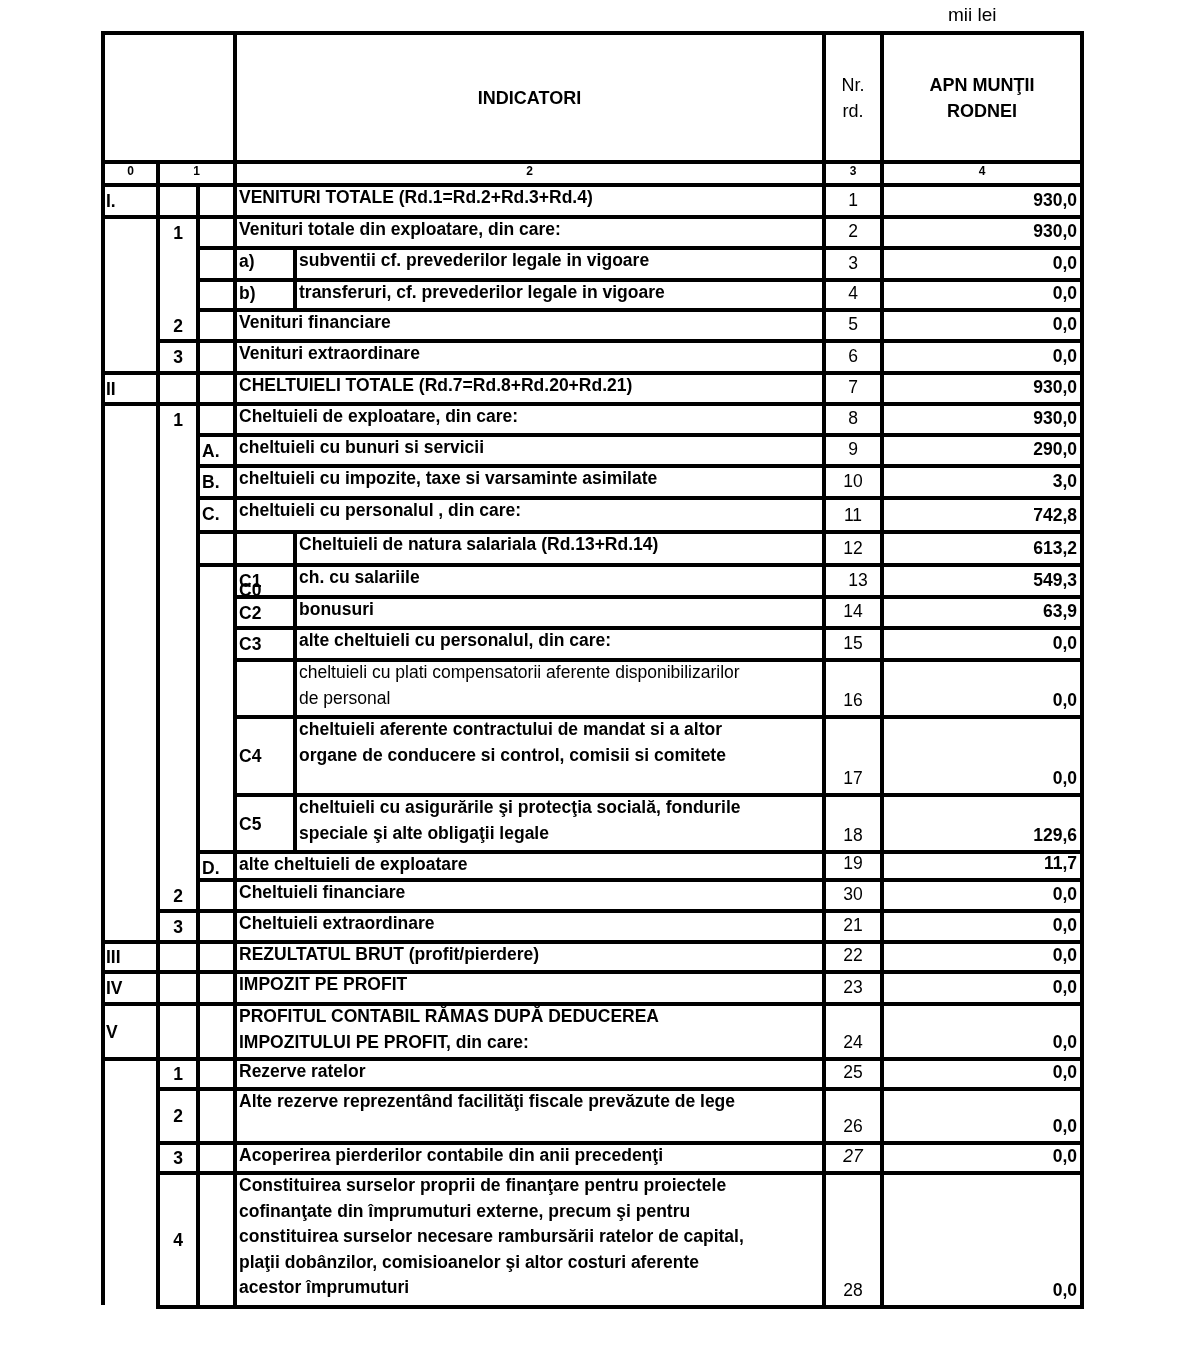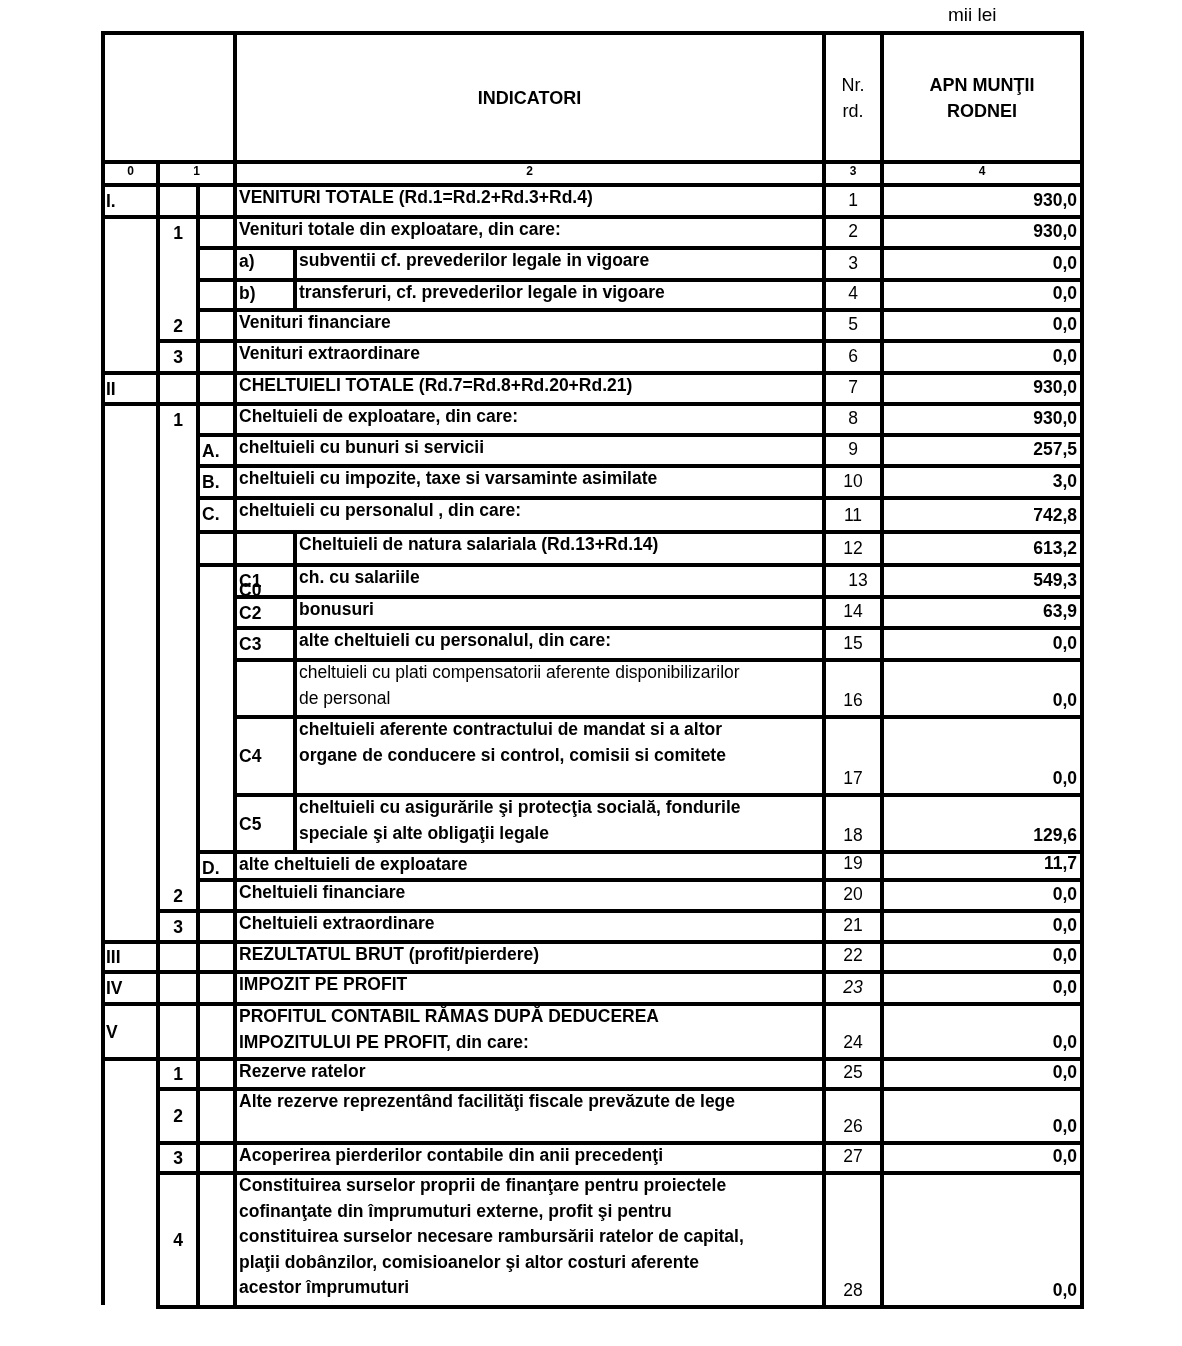--- a/index.html
+++ b/index.html
@@ -175,21 +175,21 @@
 <div class="t r" style="left: 884px; top: 374px; width: 193px;">930,0</div>
 <div style="position: absolute; left: 0px; top: 0px;"></div>
 <div class="t c" style="left: 160px; top: 406.5px; width: 36px;">1</div>
 <div class="t " style="left: 239px; top: 403px;">Cheltuieli de exploatare, din care:</div>
 <div class="t c n" style="left: 826px; top: 405px; width: 54px;">8</div>
 <div class="t r" style="left: 884px; top: 405px; width: 193px;">930,0</div>
 <div style="position: absolute; left: 0px; top: 0px;"></div>
 <div class="t " style="left: 202px; top: 438px;">A.</div>
 <div class="t " style="left: 239px; top: 434px;"> cheltuieli cu bunuri si servicii</div>
 <div class="t c n" style="left: 826px; top: 436px; width: 54px;">9</div>
-<div class="t r" style="left: 884px; top: 436px; width: 193px;">257,5</div>
+<div class="t r" style="left: 884px; top: 436px; width: 193px;">290,0</div>
 <div style="position: absolute; left: 0px; top: 0px;"></div>
 <div class="t " style="left: 202px; top: 469px;">B.</div>
 <div class="t " style="left: 239px; top: 465px;">cheltuieli cu impozite, taxe si varsaminte asimilate</div>
 <div class="t c n" style="left: 826px; top: 468px; width: 54px;">10</div>
 <div class="t r" style="left: 884px; top: 468px; width: 193px;">3,0</div>
 <div style="position: absolute; left: 0px; top: 0px;"></div>
 <div class="t " style="left: 202px; top: 501px;">C.</div>
 <div class="t " style="left: 239px; top: 497px;">cheltuieli cu personalul , din care:</div>
 <div class="t c n" style="left: 826px; top: 502px; width: 54px; text-align: center;">11</div>
 <div class="t r" style="left: 884px; top: 502px; width: 193px;">742,8</div>
@@ -231,59 +231,59 @@
 <div class="t c n" style="left: 826px; top: 822px; width: 54px;">18</div>
 <div class="t r" style="left: 884px; top: 822px; width: 193px;">129,6</div>
 <div style="position: absolute; left: 0px; top: 0px;"></div>
 <div class="t " style="left: 202px; top: 855px;">D.</div>
 <div class="t " style="left: 239px; top: 851px;">alte cheltuieli de exploatare</div>
 <div class="t c n" style="left: 826px; top: 850px; width: 54px;">19</div>
 <div class="t r" style="left: 884px; top: 850px; width: 193px;">11,7</div>
 <div style="position: absolute; left: 0px; top: 0px;"></div>
 <div class="t c" style="left: 160px; top: 882.5px; width: 36px;">2</div>
 <div class="t " style="left: 239px; top: 879px;">Cheltuieli financiare</div>
-<div class="t c n" style="left: 826px; top: 881px; width: 54px;">20</div>
+<div class="t c n" style="left: 826px; top: 881px; width: 54px;">30</div>
 <div class="t r" style="left: 884px; top: 881px; width: 193px;">0,0</div>
 <div style="position: absolute; left: 0px; top: 0px;"></div>
 <div class="t c" style="left: 160px; top: 913.5px; width: 36px;">3</div>
 <div class="t " style="left: 239px; top: 910px;">Cheltuieli extraordinare</div>
 <div class="t c n" style="left: 826px; top: 912px; width: 54px;">21</div>
 <div class="t r" style="left: 884px; top: 912px; width: 193px;">0,0</div>
 <div style="position: absolute; left: 0px; top: 0px;"></div>
 <div class="t " style="left: 106px; top: 944px;">III</div>
 <div class="t " style="left: 239px; top: 941px;">REZULTATUL BRUT (profit/pierdere)</div>
 <div class="t c n" style="left: 826px; top: 942px; width: 54px;">22</div>
 <div class="t r" style="left: 884px; top: 942px; width: 193px;">0,0</div>
 <div style="position: absolute; left: 0px; top: 0px;"></div>
 <div class="t " style="left: 106px; top: 975px;">IV</div>
 <div class="t " style="left: 239px; top: 971px;">IMPOZIT PE PROFIT</div>
-<div class="t c n" style="left: 826px; top: 974px; width: 54px; font-style: italic;">23</div>
+<div class="t c n" style="left: 826px; top: 974px; width: 54px;">23</div>
 <div class="t r" style="left: 884px; top: 974px; width: 193px;">0,0</div>
 <div style="position: absolute; left: 0px; top: 0px;"></div>
 <div class="t " style="left: 106px; top: 1018.5px;">V</div>
 <div class="t " style="left: 239px; top: 1003px;">PROFITUL CONTABIL RĂMAS DUPĂ DEDUCEREA</div>
 <div class="t " style="left: 239px; top: 1028.5px;">IMPOZITULUI PE PROFIT, din care:</div>
 <div class="t c n" style="left: 826px; top: 1029px; width: 54px;">24</div>
 <div class="t r" style="left: 884px; top: 1029px; width: 193px;">0,0</div>
 <div style="position: absolute; left: 0px; top: 0px;"></div>
 <div class="t c" style="left: 160px; top: 1061px; width: 36px;">1</div>
 <div class="t " style="left: 239px; top: 1058px;">Rezerve ratelor</div>
 <div class="t c n" style="left: 826px; top: 1059px; width: 54px;">25</div>
 <div class="t r" style="left: 884px; top: 1059px; width: 193px;">0,0</div>
 <div style="position: absolute; left: 0px; top: 0px;"></div>
 <div class="t c" style="left: 160px; top: 1103px; width: 36px;">2</div>
 <div class="t " style="left: 239px; top: 1088px;">Alte rezerve reprezentând facilităţi fiscale prevăzute de lege</div>
 <div class="t c n" style="left: 826px; top: 1113px; width: 54px;">26</div>
 <div class="t r" style="left: 884px; top: 1113px; width: 193px;">0,0</div>
 <div style="position: absolute; left: 0px; top: 0px;"></div>
 <div class="t c" style="left: 160px; top: 1145px; width: 36px;">3</div>
 <div class="t " style="left: 239px; top: 1142px;">Acoperirea pierderilor contabile din anii precedenţi</div>
-<div class="t c n" style="left: 826px; top: 1143px; width: 54px;">27</div>
+<div class="t c n" style="left: 826px; top: 1143px; width: 54px; font-style: italic;">27</div>
 <div class="t r" style="left: 884px; top: 1143px; width: 193px;">0,0</div>
 <div style="position: absolute; left: 0px; top: 0px;"></div>
 <div class="t c" style="left: 160px; top: 1227px; width: 36px;">4</div>
 <div class="t " style="left: 239px; top: 1172px;">Constituirea surselor proprii de finanţare pentru proiectele</div>
-<div class="t " style="left: 239px; top: 1197.5px;">cofinanţate din împrumuturi externe, profit şi pentru</div>
+<div class="t " style="left: 239px; top: 1197.5px;">cofinanţate din împrumuturi externe, precum şi pentru</div>
 <div class="t " style="left: 239px; top: 1223px;">constituirea surselor necesare rambursării ratelor de capital,</div>
 <div class="t " style="left: 239px; top: 1248.5px;">plaţii dobânzilor, comisioanelor şi altor costuri aferente</div>
 <div class="t " style="left: 239px; top: 1274px;">acestor împrumuturi</div>
 <div class="t c n" style="left: 826px; top: 1277px; width: 54px;">28</div>
 <div class="t r" style="left: 884px; top: 1277px; width: 193px;">0,0</div>
 
 </body></html>

